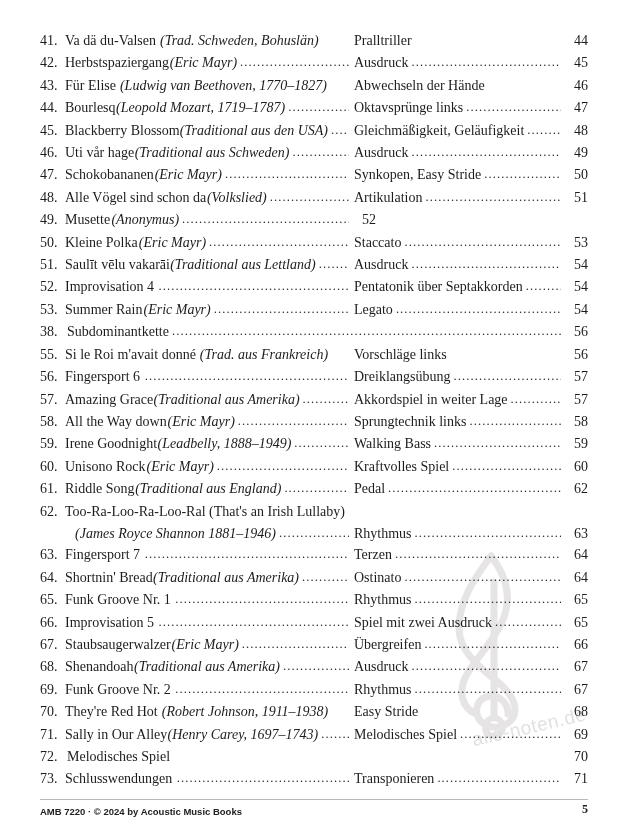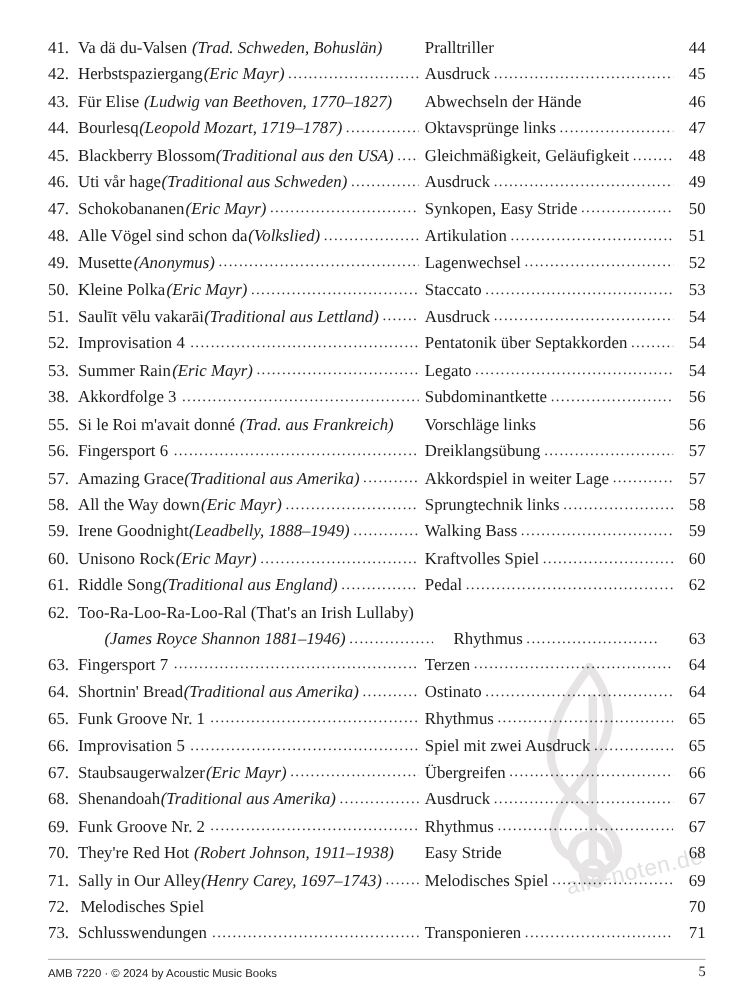--- a/index.html
+++ b/index.html
@@ -103,39 +103,39 @@
   }
   .dots::before {
     content: "......................................................................................................................";
     white-space: nowrap;
   }
   .nodots .dots::before { content: ""; }
   .cont-line {
     display: flex;
     align-items: flex-start;
     white-space: nowrap;
-    gap: 12px;
   }
   .cont-line .indent {
     width: 25px;
     flex: none;
   }
   .footer {
     position: absolute;
     left: 40px;
     right: 40px;
     bottom: 20px;
     border-top: 0px solid transparent;
     display: flex;
     align-items: flex-end;
     justify-content: space-between;
     font-family: "Liberation Sans", sans-serif;
     font-size: 9.5px;
     color: #222;
     z-index: 3;
+    font-weight: bold;
   }
   .footer-rule {
     position: absolute;
     left: 40px;
     right: 40px;
     bottom: 37px;
     height: 1px;
     background: #b9b9b9;
     z-index: 3;
   }
@@ -285,24 +285,20 @@
     </div>
 
     <div class="entry">
       <span class="num">49.</span>
       <span class="title-col">
         <span class="t">Musette</span>
           <span class="sp"></span>
         <span class="sub">(Anonymus)</span>
         <span class="dots"></span>
       </span>
-      <span class="desc-col">
-        <span class="t">Lagenwechsel</span>
-        <span class="dots"></span>
-      </span>
       <span class="pg">52</span>
     </div>
 
     <div class="entry">
       <span class="num">50.</span>
       <span class="title-col">
         <span class="t">Kleine Polka</span>
           <span class="sp"></span>
         <span class="sub">(Eric Mayr)</span>
         <span class="dots"></span>
@@ -354,26 +350,20 @@
       </span>
       <span class="desc-col">
         <span class="t">Legato</span>
         <span class="dots"></span>
       </span>
       <span class="pg">54</span>
     </div>
 
     <div class="entry">
       <span class="num">38.</span>
-      <span class="title-col">
-        <span class="t">Akkordfolge 3</span>
-          <span class="sp"></span>
-        <span class="sub"></span>
-        <span class="dots"></span>
-      </span>
       <span class="desc-col">
         <span class="t">Subdominantkette</span>
         <span class="dots"></span>
       </span>
       <span class="pg">56</span>
     </div>
 
     <div class="entry nodots">
       <span class="num">55.</span>
       <span class="title-col">

